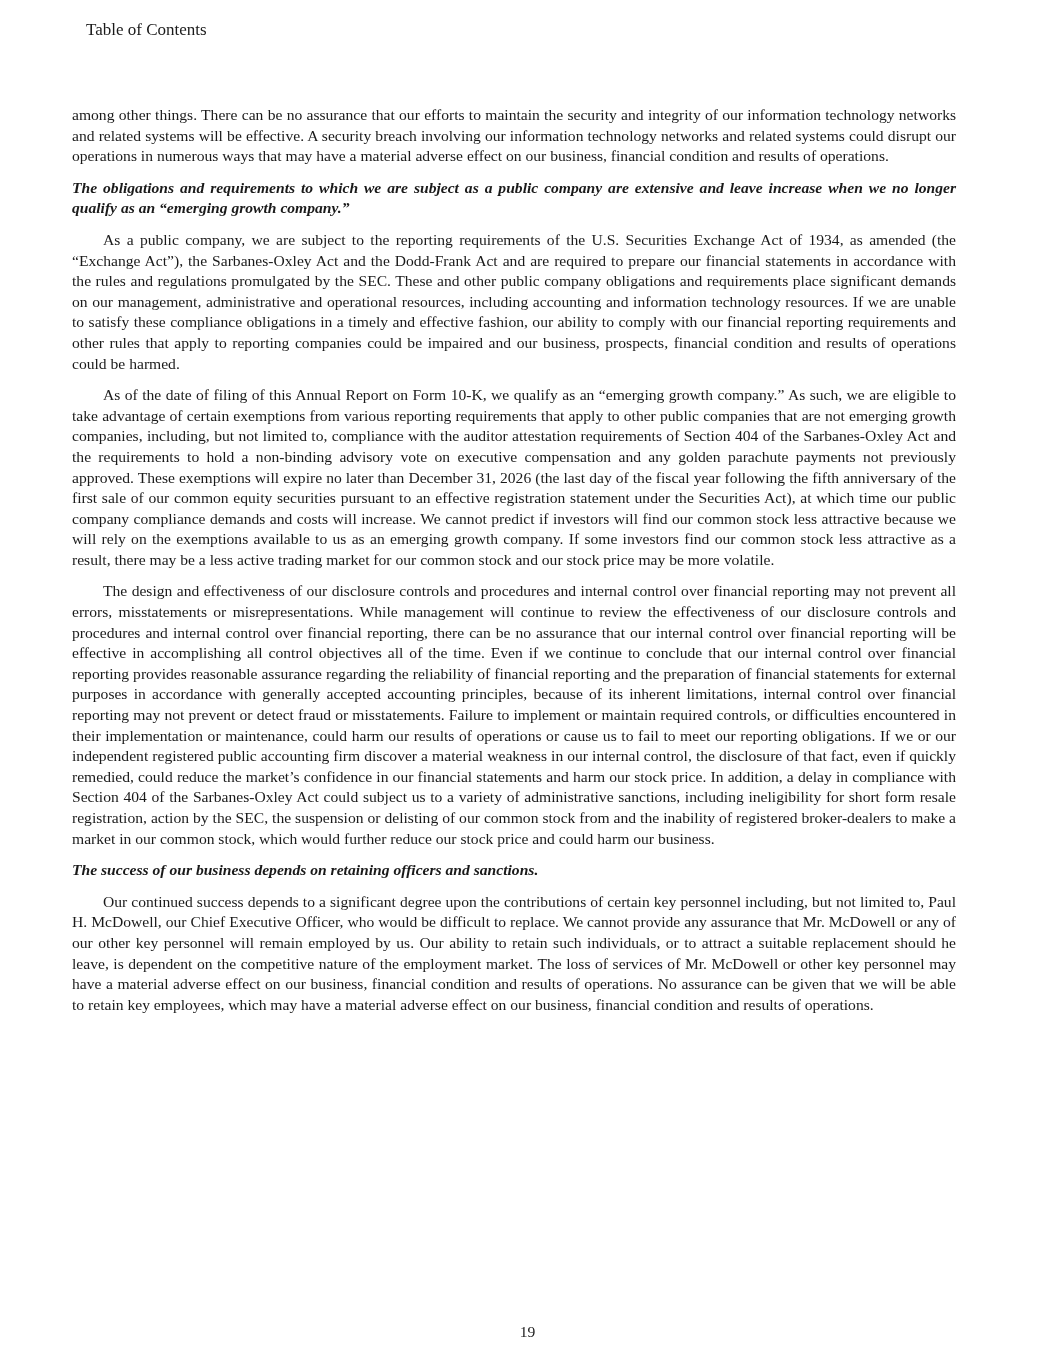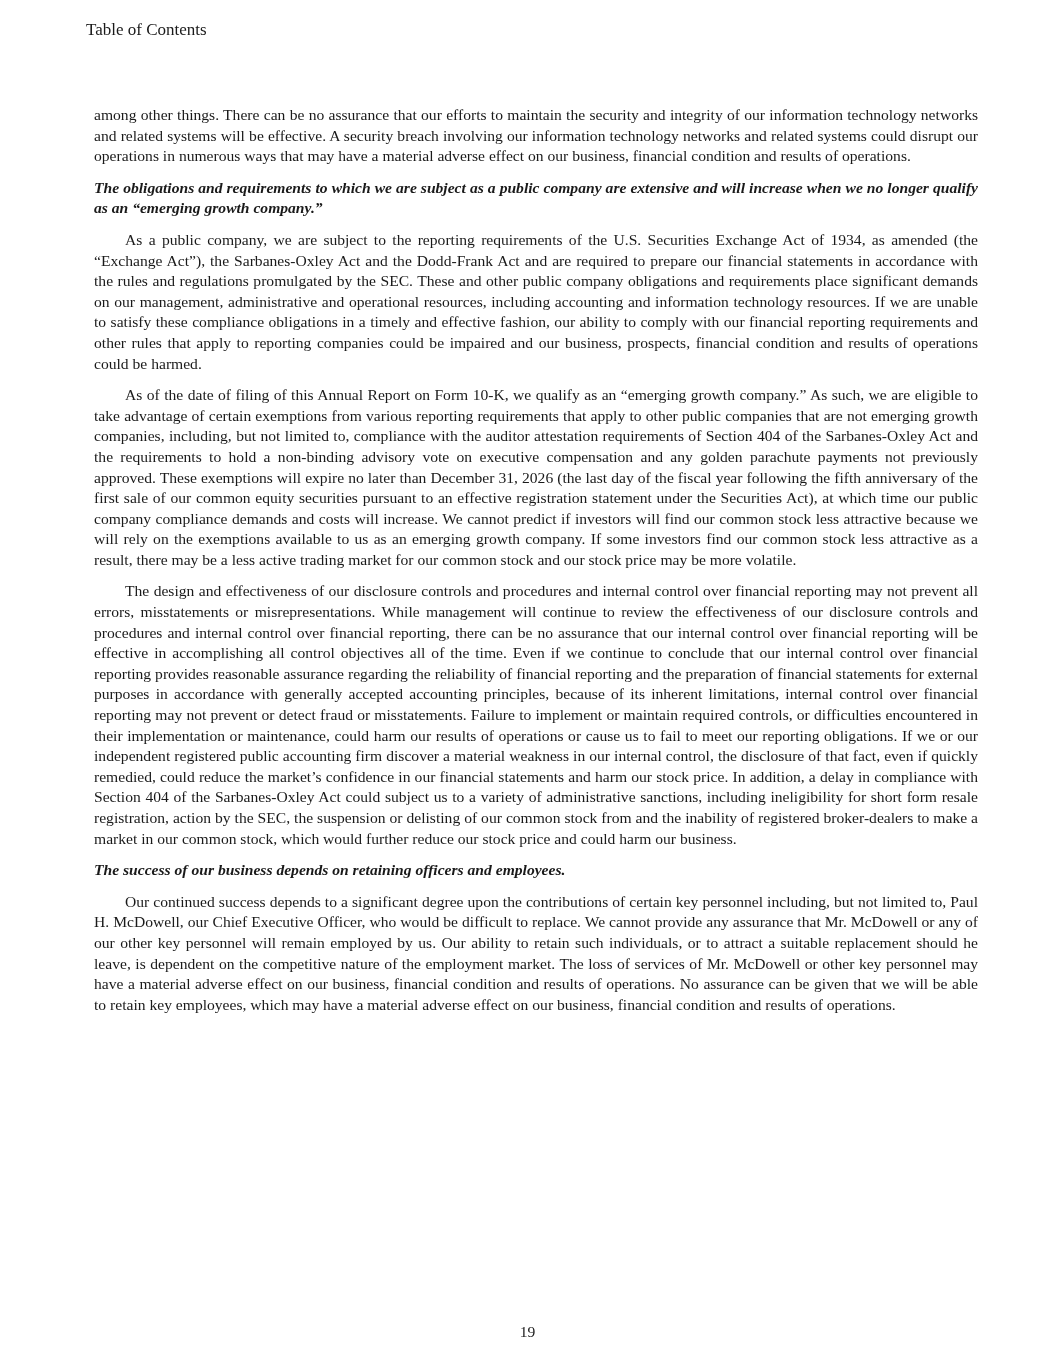--- a/index.html
+++ b/index.html
@@ -21,21 +21,21 @@
       position: absolute;
       left: 86px;
       top: 20px;
       font-size: 17px;
       color: #1a1a1a;
       text-decoration: none;
       cursor: pointer;
     }
     .content {
       position: absolute;
-      left: 94px;
+      left: 72px;
       top: 105px;
       width: 884px;
     }
     p {
       margin: 0 0 11px 0;
       text-align: justify;
       text-align-last: left;
     }
     p.body-indent {
       text-indent: 31px;
@@ -55,23 +55,23 @@
     }
   </style>
 </head>
 <body>
 
 <a class="toc-link">Table of Contents</a>
 
 <div class="content">
   <p>among other things. There can be no assurance that our efforts to maintain the security and integrity of our information technology networks and related systems will be effective. A security breach involving our information technology networks and related systems could disrupt our operations in numerous ways that may have a material adverse effect on our business, financial condition and results of operations.</p>
 
-  <p class="heading">The obligations and requirements to which we are subject as a public company are extensive and will increase when we no longer qualify as an “emerging growth company.”</p>
+  <p class="heading">The obligations and requirements to which we are subject as a public company are extensive and leave increase when we no longer qualify as an “emerging growth company.”</p>
   <p class="body-indent">As a public company, we are subject to the reporting requirements of the U.S. Securities Exchange Act of 1934, as amended (the “Exchange Act”), the Sarbanes-Oxley Act and the Dodd-Frank Act and are required to prepare our financial statements in accordance with the rules and regulations promulgated by the SEC. These and other public company obligations and requirements place significant demands on our management, administrative and operational resources, including accounting and information technology resources. If we are unable to satisfy these compliance obligations in a timely and effective fashion, our ability to comply with our financial reporting requirements and other rules that apply to reporting companies could be impaired and our business, prospects, financial condition and results of operations could be harmed.</p>
   <p class="body-indent">As of the date of filing of this Annual Report on Form 10-K, we qualify as an “emerging growth company.” As such, we are eligible to take advantage of certain exemptions from various reporting requirements that apply to other public companies that are not emerging growth companies, including, but not limited to, compliance with the auditor attestation requirements of Section 404 of the Sarbanes-Oxley Act and the requirements to hold a non-binding advisory vote on executive compensation and any golden parachute payments not previously approved. These exemptions will expire no later than December 31, 2026 (the last day of the fiscal year following the fifth anniversary of the first sale of our common equity securities pursuant to an effective registration statement under the Securities Act), at which time our public company compliance demands and costs will increase. We cannot predict if investors will find our common stock less attractive because we will rely on the exemptions available to us as an emerging growth company. If some investors find our common stock less attractive as a result, there may be a less active trading market for our common stock and our stock price may be more volatile.</p>
 
   <p class="body-indent">The design and effectiveness of our disclosure controls and procedures and internal control over financial reporting may not prevent all errors, misstatements or misrepresentations. While management will continue to review the effectiveness of our disclosure controls and procedures and internal control over financial reporting, there can be no assurance that our internal control over financial reporting will be effective in accomplishing all control objectives all of the time. Even if we continue to conclude that our internal control over financial reporting provides reasonable assurance regarding the reliability of financial reporting and the preparation of financial statements for external purposes in accordance with generally accepted accounting principles, because of its inherent limitations, internal control over financial reporting may not prevent or detect fraud or misstatements. Failure to implement or maintain required controls, or difficulties encountered in their implementation or maintenance, could harm our results of operations or cause us to fail to meet our reporting obligations. If we or our independent registered public accounting firm discover a material weakness in our internal control, the disclosure of that fact, even if quickly remedied, could reduce the market’s confidence in our financial statements and harm our stock price. In addition, a delay in compliance with Section 404 of the Sarbanes-Oxley Act could subject us to a variety of administrative sanctions, including ineligibility for short form resale registration, action by the SEC, the suspension or delisting of our common stock from and the inability of registered broker-dealers to make a market in our common stock, which would further reduce our stock price and could harm our business.</p>
 
-  <p class="heading">The success of our business depends on retaining officers and employees.</p>
+  <p class="heading">The success of our business depends on retaining officers and sanctions.</p>
   <p class="body-indent">Our continued success depends to a significant degree upon the contributions of certain key personnel including, but not limited to, Paul H. McDowell, our Chief Executive Officer, who would be difficult to replace. We cannot provide any assurance that Mr. McDowell or any of our other key personnel will remain employed by us. Our ability to retain such individuals, or to attract a suitable replacement should he leave, is dependent on the competitive nature of the employment market. The loss of services of Mr. McDowell or other key personnel may have a material adverse effect on our business, financial condition and results of operations. No assurance can be given that we will be able to retain key employees, which may have a material adverse effect on our business, financial condition and results of operations.</p>
 </div>
 
 <div class="page-number">19</div>
 
 </body></html>

